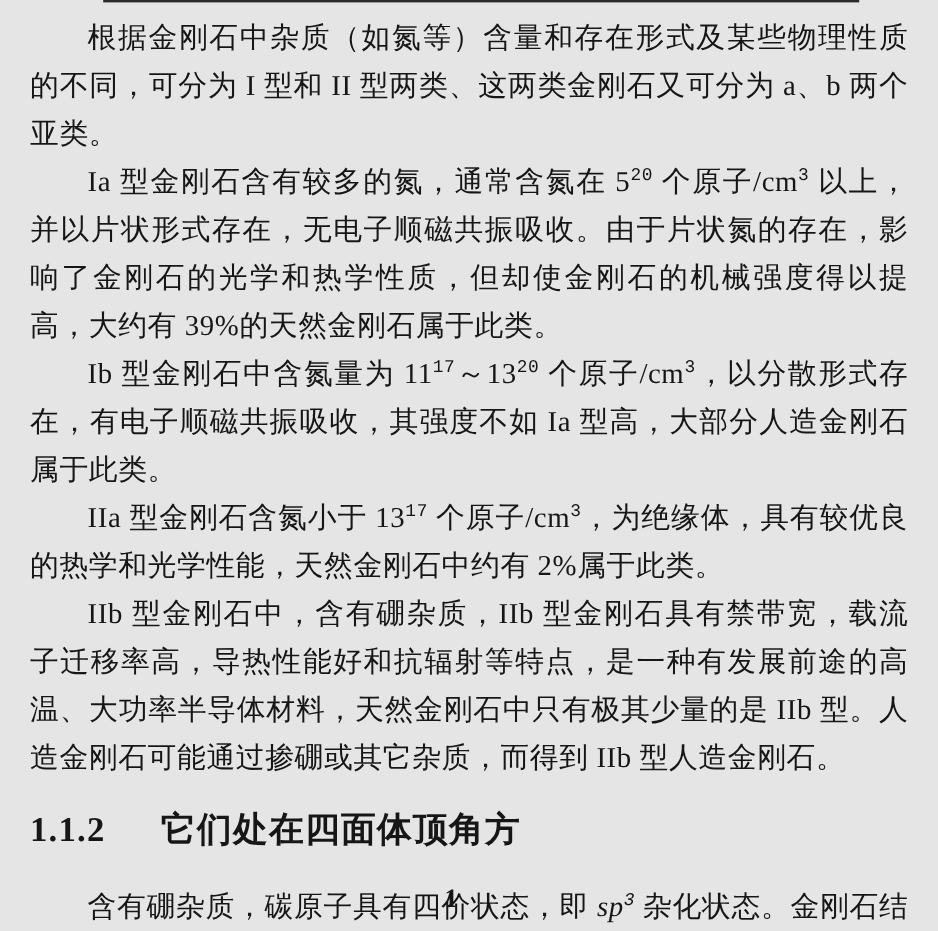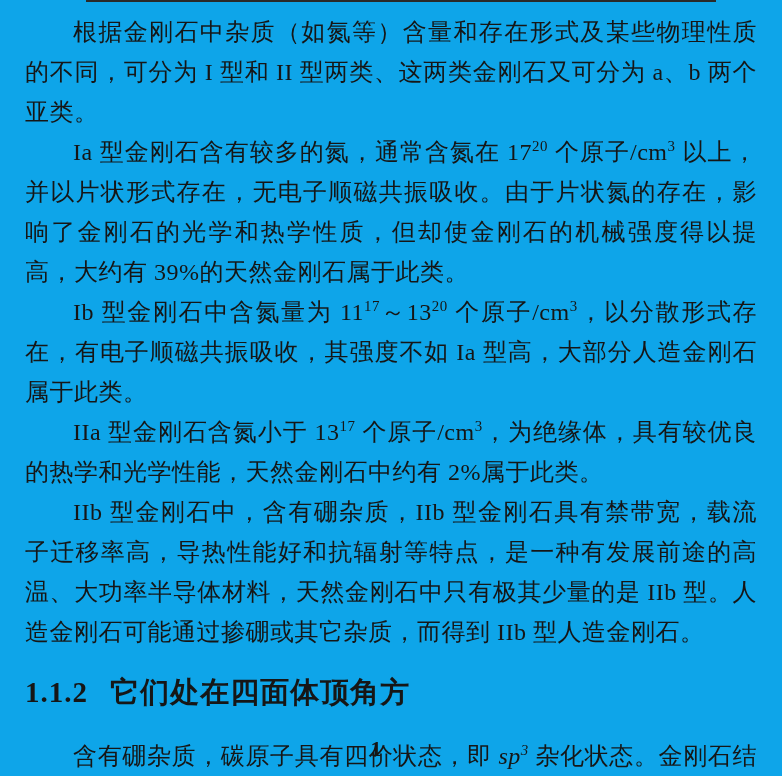--- a/index.html
+++ b/index.html
@@ -4,21 +4,21 @@
 <style>
   html, body {
     margin: 0;
     padding: 0;
     background: #ffffff;
   }
   .page {
     position: relative;
     width: 782px;
     height: 776px;
-    background: #0ea5e9;
+    background: #e5e5e5;
     overflow: hidden;
     font-family: "Liberation Serif", "DejaVu Serif", serif;
     color: #161616;
   }
   .scan-line-top {
     position: absolute;
     top: 0;
     left: 86px;
     right: 66px;
     height: 2px;
@@ -35,30 +35,31 @@
     font-size: 24px;
     line-height: 40px;
     text-align: justify;
     text-indent: 2em;
     letter-spacing: 0.5px;
   }
   sup {
     font-size: 0.62em;
     line-height: 0;
     vertical-align: super;
+    font-family: Liberation Mono, monospace;
   }
   .it { font-style: italic; }
   h2.heading {
     margin: 20px 0 24px 0;
     font-size: 29px;
     font-weight: bold;
     line-height: 40px;
     letter-spacing: 1px;
   }
-  h2.heading .sec-num { margin-right: 14px; }
+  h2.heading .sec-num { margin-right: 38px; }
   .page-number {
     position: absolute;
     left: 0;
     right: 30px;
     bottom: 14px;
     text-align: center;
     font-size: 22px;
     font-weight: bold;
   }
 </style>
@@ -66,21 +67,21 @@
 <body>
 
 <div class="page">
 
   <div class="scan-line-top"></div>
 
   <div class="content">
 
     <p class="body"><span>根据金刚石中杂质（如氮等）含量和存在形式及某些物理性质的不同，可分为 I 型和 II 型两类、这两类金刚石又可分为 a、b 两个亚类。</span></p>
 
-    <p class="body"><span>Ia 型金刚石含有较多的氮，通常含氮在 17</span><sup>20</sup><span> 个原子/cm</span><sup>3</sup><span> 以上，并以片状形式存在，无电子顺磁共振吸收。由于片状氮的存在，影响了金刚石的光学和热学性质，但却使金刚石的机械强度得以提高，大约有 39%的天然金刚石属于此类。</span></p>
+    <p class="body"><span>Ia 型金刚石含有较多的氮，通常含氮在 5</span><sup>20</sup><span> 个原子/cm</span><sup>3</sup><span> 以上，并以片状形式存在，无电子顺磁共振吸收。由于片状氮的存在，影响了金刚石的光学和热学性质，但却使金刚石的机械强度得以提高，大约有 39%的天然金刚石属于此类。</span></p>
 
     <p class="body"><span>Ib 型金刚石中含氮量为 11</span><sup>17</sup><span>～13</span><sup>20</sup><span> 个原子/cm</span><sup>3</sup><span>，以分散形式存在，有电子顺磁共振吸收，其强度不如 Ia 型高，大部分人造金刚石属于此类。</span></p>
 
     <p class="body"><span>IIa 型金刚石含氮小于 13</span><sup>17</sup><span> 个原子/cm</span><sup>3</sup><span>，为绝缘体，具有较优良的热学和光学性能，天然金刚石中约有 2%属于此类。</span></p>
 
     <p class="body"><span>IIb 型金刚石中，含有硼杂质，IIb 型金刚石具有禁带宽，载流子迁移率高，导热性能好和抗辐射等特点，是一种有发展前途的高温、大功率半导体材料，天然金刚石中只有极其少量的是 IIb 型。人造金刚石可能通过掺硼或其它杂质，而得到 IIb 型人造金刚石。</span></p>
 
     <h2 class="heading">
       <span class="sec-num">1.1.2</span>
       <span class="sec-title">它们处在四面体顶角方</span>

